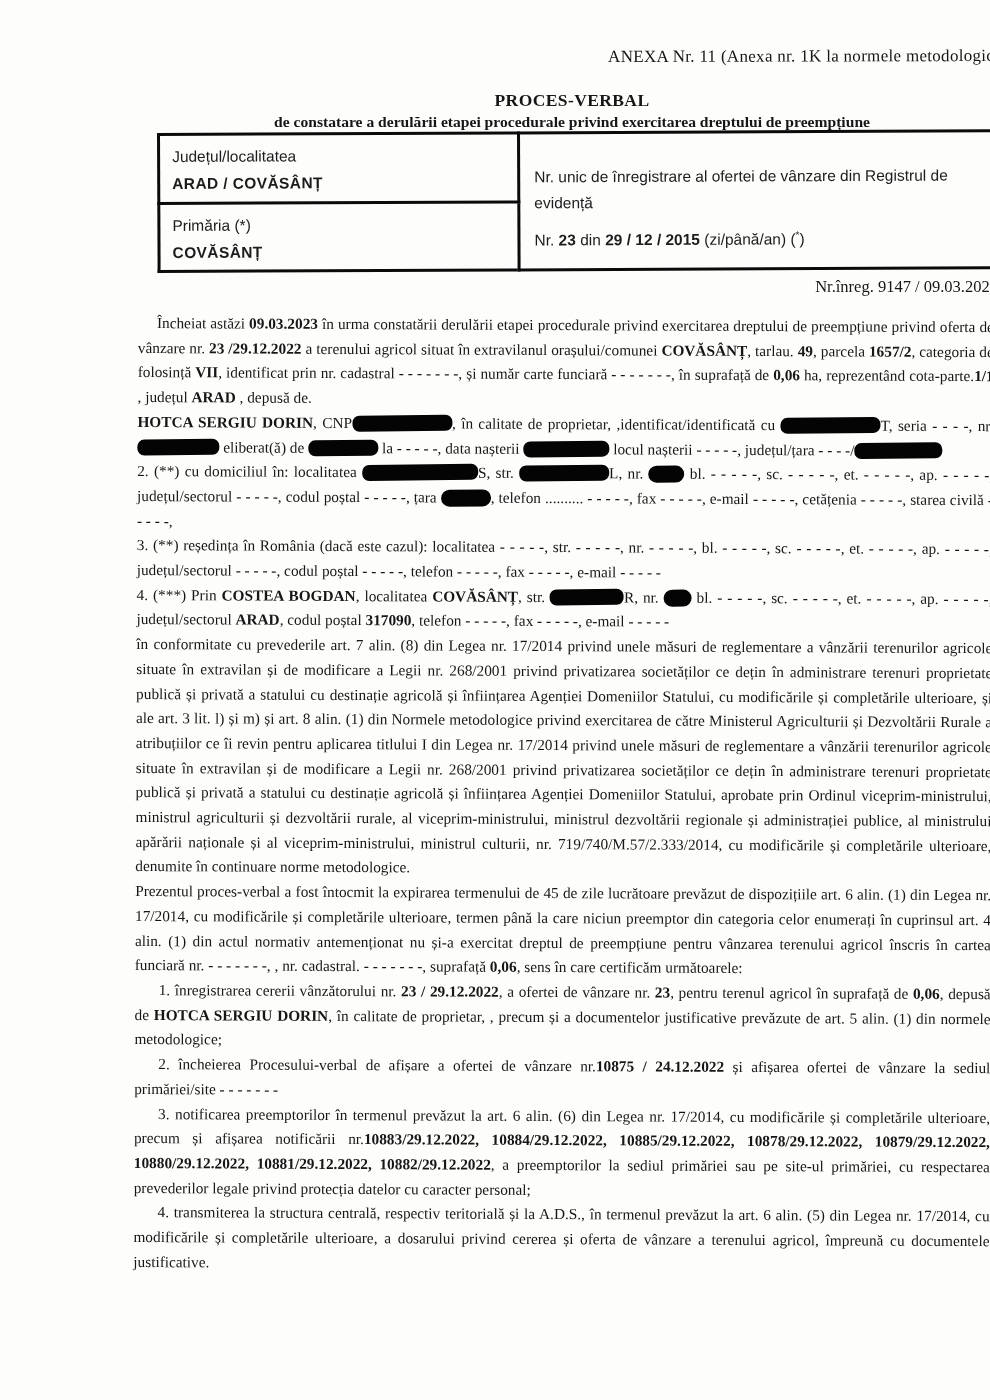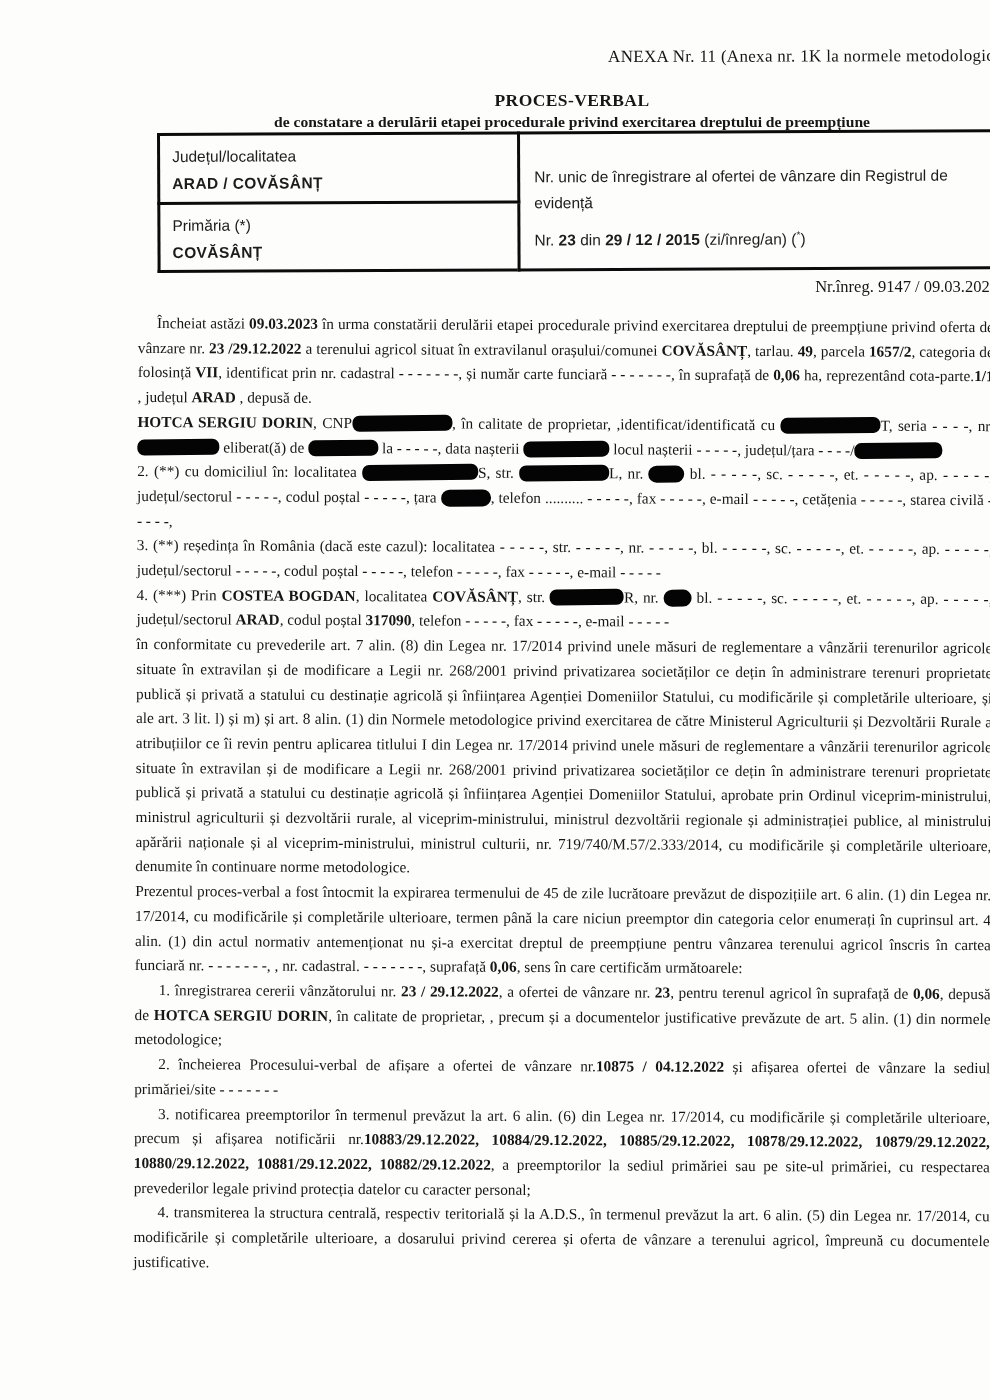--- a/index.html
+++ b/index.html
@@ -70,21 +70,21 @@
   <table class="regtable">
     <tbody>
         <tr class="r1">
       <td class="cl">
         <div class="lab">Județul/localitatea</div>
         <div class="val">ARAD / COVĂSÂNȚ</div>
       </td>
       <td class="cr" rowspan="2">
         <div>Nr. unic de înregistrare al ofertei de vânzare din Registrul de</div>
         <div>evidență</div>
-        <div class="nrline"><span>Nr. </span><span style="font-weight: bold;">23</span><span> din </span><span style="font-weight: bold;">29 / 12 / 2015</span><span> (zi/înreg/an) (</span><sup>*</sup><span>)</span></div>
+        <div class="nrline"><span>Nr. </span><span style="font-weight: bold;">23</span><span> din </span><span style="font-weight: bold;">29 / 12 / 2015</span><span> (zi/până/an) (</span><sup>*</sup><span>)</span></div>
       </td>
     </tr>
     <tr class="r2">
       <td class="cl">
         <div class="lab">Primăria (*)</div>
         <div class="val">COVĂSÂNȚ</div>
       </td>
     </tr>
   </tbody>
     </table>
@@ -93,18 +93,18 @@
 
   <div class="body">
     <p class="ind"><span>Încheiat astăzi </span><span style="font-weight: bold;">09.03.2023</span><span> în urma constatării derulării etapei procedurale privind exercitarea dreptului de preempțiune privind oferta de vânzare nr. </span><span style="font-weight: bold;">23 /29.12.2022</span><span> a terenului agricol situat în extravilanul orașului/comunei </span><span style="font-weight: bold;">COVĂSÂNȚ</span><span>, tarlau. </span><span style="font-weight: bold;">49</span><span>, parcela </span><span style="font-weight: bold;">1657/2</span><span>, categoria de folosință </span><span style="font-weight: bold;">VII</span><span>, identificat prin nr. cadastral </span><span style="font-weight: bold;">- - - - - - -</span><span>, și număr carte funciară </span><span style="font-weight: bold;">- - - - - - -</span><span>, în suprafață de </span><span style="font-weight: bold;">0,06</span><span> ha, reprezentând cota-parte.</span><span style="font-weight: bold;">1/1</span><span> , județul </span><span style="font-weight: bold;">ARAD</span><span> , depusă de.</span></p>
     <p><span style="font-weight: bold;">HOTCA SERGIU DORIN</span><span>, CNP</span><span class="redact" style="width: 100px;"></span><span>, în calitate de proprietar, ,identificat/identificată cu </span><span class="redact" style="width: 100px;"></span><span>T, seria </span><span style="font-weight: bold;">- - - -</span><span>, nr. </span><span class="redact" style="width: 82px;"></span><span> eliberat(ă) de </span><span class="redact" style="width: 70px;"></span><span> la </span><span style="font-weight: bold;">- - - - -</span><span>, data nașterii </span><span class="redact" style="width: 86px;"></span><span> locul nașterii </span><span style="font-weight: bold;">- - - - -</span><span>, județul/țara </span><span style="font-weight: bold;">- - - -</span><span>/</span><span class="redact" style="width: 88px;"></span></p>
     <p><span>2. (**) cu domiciliul în: localitatea </span><span class="redact" style="width: 116px;"></span><span>S, str. </span><span class="redact" style="width: 90px;"></span><span>L, nr. </span><span class="redact pill" style="width: 36px;"></span><span> bl. </span><span style="font-weight: bold;">- - - - -</span><span>, sc. </span><span style="font-weight: bold;">- - - - -</span><span>, et. </span><span style="font-weight: bold;">- - - - -</span><span>, ap. </span><span style="font-weight: bold;">- - - - -</span><span>, județul/sectorul </span><span style="font-weight: bold;">- - - - -</span><span>, codul poștal </span><span style="font-weight: bold;">- - - - -</span><span>, țara </span><span class="redact pill" style="width: 50px;"></span><span>, telefon .......... </span><span style="font-weight: bold;">- - - - -</span><span>, fax </span><span style="font-weight: bold;">- - - - -</span><span>, e-mail </span><span style="font-weight: bold;">- - - - -</span><span>, cetățenia </span><span style="font-weight: bold;">- - - - -</span><span>, starea civilă </span><span style="font-weight: bold;">- - - - -</span><span>,</span></p>
     <p><span>3. (**) reședința în România (dacă este cazul): localitatea </span><span style="font-weight: bold;">- - - - -</span><span>, str. </span><span style="font-weight: bold;">- - - - -</span><span>, nr. </span><span style="font-weight: bold;">- - - - -</span><span>, bl. </span><span style="font-weight: bold;">- - - - -</span><span>, sc. </span><span style="font-weight: bold;">- - - - -</span><span>, et. </span><span style="font-weight: bold;">- - - - -</span><span>, ap. </span><span style="font-weight: bold;">- - - - -</span><span>, județul/sectorul </span><span style="font-weight: bold;">- - - - -</span><span>, codul poștal </span><span style="font-weight: bold;">- - - - -</span><span>, telefon </span><span style="font-weight: bold;">- - - - -</span><span>, fax </span><span style="font-weight: bold;">- - - - -</span><span>, e-mail </span><span style="font-weight: bold;">- - - - -</span></p>
     <p><span>4. (***) Prin </span><span style="font-weight: bold;">COSTEA BOGDAN</span><span>, localitatea </span><span style="font-weight: bold;">COVĂSÂNȚ</span><span>, str. </span><span class="redact" style="width: 74px;"></span><span>R, nr. </span><span class="redact pill" style="width: 28px;"></span><span> bl. </span><span style="font-weight: bold;">- - - - -</span><span>, sc. </span><span style="font-weight: bold;">- - - - -</span><span>, et. </span><span style="font-weight: bold;">- - - - -</span><span>, ap. </span><span style="font-weight: bold;">- - - - -</span><span>, județul/sectorul </span><span style="font-weight: bold;">ARAD</span><span>, codul poștal </span><span style="font-weight: bold;">317090</span><span>, telefon </span><span style="font-weight: bold;">- - - - -</span><span>, fax </span><span style="font-weight: bold;">- - - - -</span><span>, e-mail </span><span style="font-weight: bold;">- - - - -</span></p>
     <p><span>în conformitate cu prevederile art. 7 alin. (8) din Legea nr. 17/2014 privind unele măsuri de reglementare a vânzării terenurilor agricole situate în extravilan și de modificare a Legii nr. 268/2001 privind privatizarea societăților ce dețin în administrare terenuri proprietate publică și privată a statului cu destinație agricolă și înființarea Agenției Domeniilor Statului, cu modificările și completările ulterioare, și ale art. 3 lit. l) și m) și art. 8 alin. (1) din Normele metodologice privind exercitarea de către Ministerul Agriculturii și Dezvoltării Rurale a atribuțiilor ce îi revin pentru aplicarea titlului I din Legea nr. 17/2014 privind unele măsuri de reglementare a vânzării terenurilor agricole situate în extravilan și de modificare a Legii nr. 268/2001 privind privatizarea societăților ce dețin în administrare terenuri proprietate publică și privată a statului cu destinație agricolă și înființarea Agenției Domeniilor Statului, aprobate prin Ordinul viceprim-ministrului, ministrul agriculturii și dezvoltării rurale, al viceprim-ministrului, ministrul dezvoltării regionale și administrației publice, al ministrului apărării naționale și al viceprim-ministrului, ministrul culturii, nr. 719/740/M.57/2.333/2014, cu modificările și completările ulterioare, denumite în continuare norme metodologice.</span></p>
     <p><span>Prezentul proces-verbal a fost întocmit la expirarea termenului de 45 de zile lucrătoare prevăzut de dispozițiile art. 6 alin. (1) din Legea nr. 17/2014, cu modificările și completările ulterioare, termen până la care niciun preemptor din categoria celor enumerați în cuprinsul art. 4 alin. (1) din actul normativ antemenționat nu și-a exercitat dreptul de preempțiune pentru vânzarea terenului agricol înscris în cartea funciară nr. </span><span style="font-weight: bold;">- - - - - - -</span><span>, , nr. cadastral. </span><span style="font-weight: bold;">- - - - - - -</span><span>, suprafață </span><span style="font-weight: bold;">0,06</span><span>, sens în care certificăm următoarele:</span></p>
     <p class="ind2"><span>1. înregistrarea cererii vânzătorului nr. </span><span style="font-weight: bold;">23 / 29.12.2022</span><span>, a ofertei de vânzare nr. </span><span style="font-weight: bold;">23</span><span>, pentru terenul agricol în suprafață de </span><span style="font-weight: bold;">0,06</span><span>, depusă de </span><span style="font-weight: bold;">HOTCA SERGIU DORIN</span><span>, în calitate de proprietar, , precum și a documentelor justificative prevăzute de art. 5 alin. (1) din normele metodologice;</span></p>
-    <p class="ind2"><span>2. încheierea Procesului-verbal de afișare a ofertei de vânzare nr.</span><span style="font-weight: bold;">10875 / 04.12.2022</span><span> și afișarea ofertei de vânzare la sediul primăriei/site </span><span style="font-weight: bold;">- - - - - - -</span></p>
+    <p class="ind2"><span>2. încheierea Procesului-verbal de afișare a ofertei de vânzare nr.</span><span style="font-weight: bold;">10875 / 24.12.2022</span><span> și afișarea ofertei de vânzare la sediul primăriei/site </span><span style="font-weight: bold;">- - - - - - -</span></p>
     <p class="ind2"><span>3. notificarea preemptorilor în termenul prevăzut la art. 6 alin. (6) din Legea nr. 17/2014, cu modificările și completările ulterioare, precum și afișarea notificării nr.</span><span style="font-weight: bold;">10883/29.12.2022, 10884/29.12.2022, 10885/29.12.2022, 10878/29.12.2022, 10879/29.12.2022, 10880/29.12.2022, 10881/29.12.2022, 10882/29.12.2022</span><span>, a preemptorilor la sediul primăriei sau pe site-ul primăriei, cu respectarea prevederilor legale privind protecția datelor cu caracter personal;</span></p>
     <p class="ind2"><span>4. transmiterea la structura centrală, respectiv teritorială și la A.D.S., în termenul prevăzut la art. 6 alin. (5) din Legea nr. 17/2014, cu modificările și completările ulterioare, a dosarului privind cererea și oferta de vânzare a terenului agricol, împreună cu documentele justificative.</span></p>
   </div>
 
 </div>
 
 </body></html>

